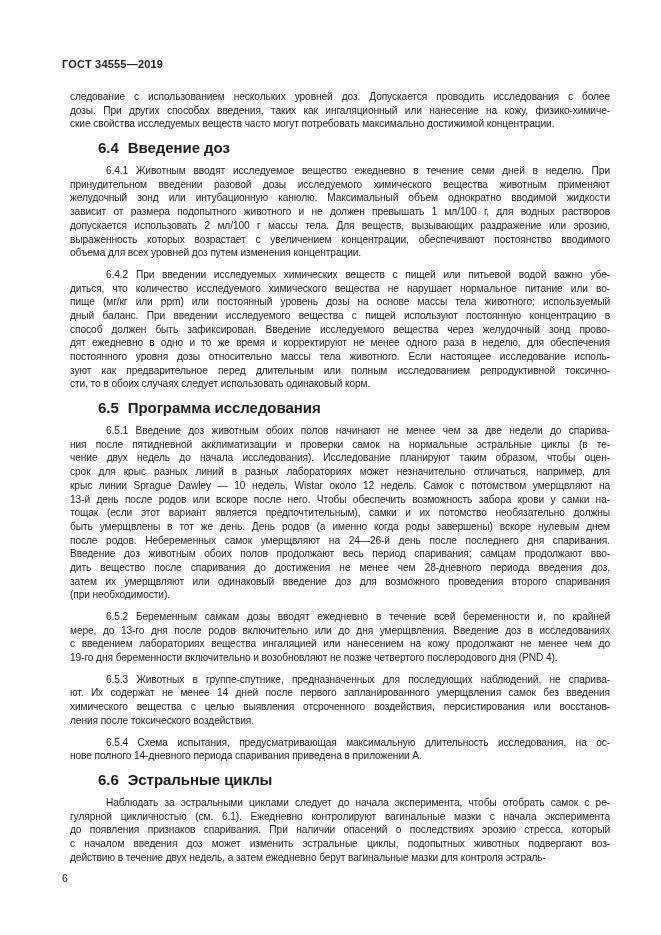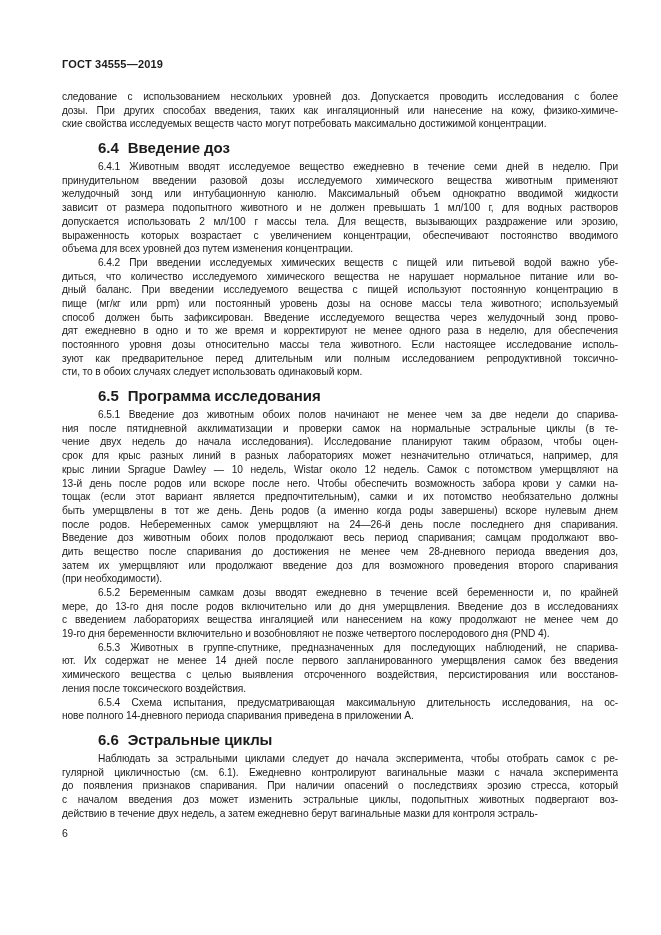--- a/index.html
+++ b/index.html
@@ -15,21 +15,21 @@
     width: 661px; height: 935px;
     padding: 58px 43px 10px 62px;
   }
   .content { width: 556px; }
   .doc-header {
     font-size: 11px;
     font-weight: bold;
     letter-spacing: 0.2px;
     margin: 0 0 20px 0;
   }
-  .para { margin: 0; }
+  .para { margin: 8px; }
   .line {
     font-size: 10.2px;
     line-height: 13.7px;
     min-height: 13.7px;
     letter-spacing: -0.1px;
     text-align: justify;
     text-align-last: justify;
     white-space: normal;
     overflow: hidden;
     max-height: 13.7px;
@@ -68,42 +68,42 @@
           <div class="line">принудительном введении разовой дозы исследуемого химического вещества животным применяют</div>
           <div class="line">желудочный зонд или интубационную канюлю. Максимальный объем однократно вводимой жидкости</div>
           <div class="line">зависит от размера подопытного животного и не должен превышать 1 мл/100 г, для водных растворов</div>
           <div class="line">допускается использовать 2 мл/100 г массы тела. Для веществ, вызывающих раздражение или эрозию,</div>
           <div class="line">выраженность которых возрастает с увеличением концентрации, обеспечивают постоянство вводимого</div>
           <div class="line last">объема для всех уровней доз путем изменения концентрации.</div>
         </div>
         <div class="para">
           <div class="line indent">6.4.2 При введении исследуемых химических веществ с пищей или питьевой водой важно убе-</div>
           <div class="line">диться, что количество исследуемого химического вещества не нарушает нормальное питание или во-</div>
+          <div class="line">пище (мг/кг или ppm) или постоянный уровень дозы на основе массы тела животного; используемый</div>
           <div class="line">дный баланс. При введении исследуемого вещества с пищей используют постоянную концентрацию в</div>
-          <div class="line">пище (мг/кг или ppm) или постоянный уровень дозы на основе массы тела животного; используемый</div>
           <div class="line">способ должен быть зафиксирован. Введение исследуемого вещества через желудочный зонд прово-</div>
           <div class="line">дят ежедневно в одно и то же время и корректируют не менее одного раза в неделю, для обеспечения</div>
           <div class="line">постоянного уровня дозы относительно массы тела животного. Если настоящее исследование исполь-</div>
           <div class="line">зуют как предварительное перед длительным или полным исследованием репродуктивной токсично-</div>
           <div class="line last">сти, то в обоих случаях следует использовать одинаковый корм.</div>
         </div>
         <div class="heading"><span class="hnum">6.5</span><span>Программа исследования</span></div>
         <div class="para">
           <div class="line indent">6.5.1 Введение доз животным обоих полов начинают не менее чем за две недели до спарива-</div>
           <div class="line">ния после пятидневной акклиматизации и проверки самок на нормальные эстральные циклы (в те-</div>
           <div class="line">чение двух недель до начала исследования). Исследование планируют таким образом, чтобы оцен-</div>
           <div class="line">срок для крыс разных линий в разных лабораториях может незначительно отличаться, например, для</div>
           <div class="line">крыс линии Sprague Dawley — 10 недель, Wistar около 12 недель. Самок с потомством умерщвляют на</div>
           <div class="line">13-й день после родов или вскоре после него. Чтобы обеспечить возможность забора крови у самки на-</div>
           <div class="line">тощак (если этот вариант является предпочтительным), самки и их потомство необязательно должны</div>
           <div class="line">быть умерщвлены в тот же день. День родов (а именно когда роды завершены) вскоре нулевым днем</div>
           <div class="line">после родов. Небеременных самок умерщвляют на 24—26-й день после последнего дня спаривания.</div>
           <div class="line">Введение доз животным обоих полов продолжают весь период спаривания; самцам продолжают вво-</div>
           <div class="line">дить вещество после спаривания до достижения не менее чем 28-дневного периода введения доз,</div>
-          <div class="line">затем их умерщвляют или продолжают введение доз для возможного проведения второго спаривания</div>
+          <div class="line">затем их умерщвляют или одинаковый введение доз для возможного проведения второго спаривания</div>
           <div class="line last">(при необходимости).</div>
         </div>
         <div class="para">
           <div class="line indent">6.5.2 Беременным самкам дозы вводят ежедневно в течение всей беременности и, по крайней</div>
           <div class="line">мере, до 13-го дня после родов включительно или до дня умерщвления. Введение доз в исследованиях</div>
           <div class="line">с введением лабораториях вещества ингаляцией или нанесением на кожу продолжают не менее чем до</div>
           <div class="line last">19-го дня беременности включительно и возобновляют не позже четвертого послеродового дня (PND 4).</div>
         </div>
         <div class="para">
           <div class="line indent">6.5.3 Животных в группе-спутнике, предназначенных для последующих наблюдений, не спарива-</div>

